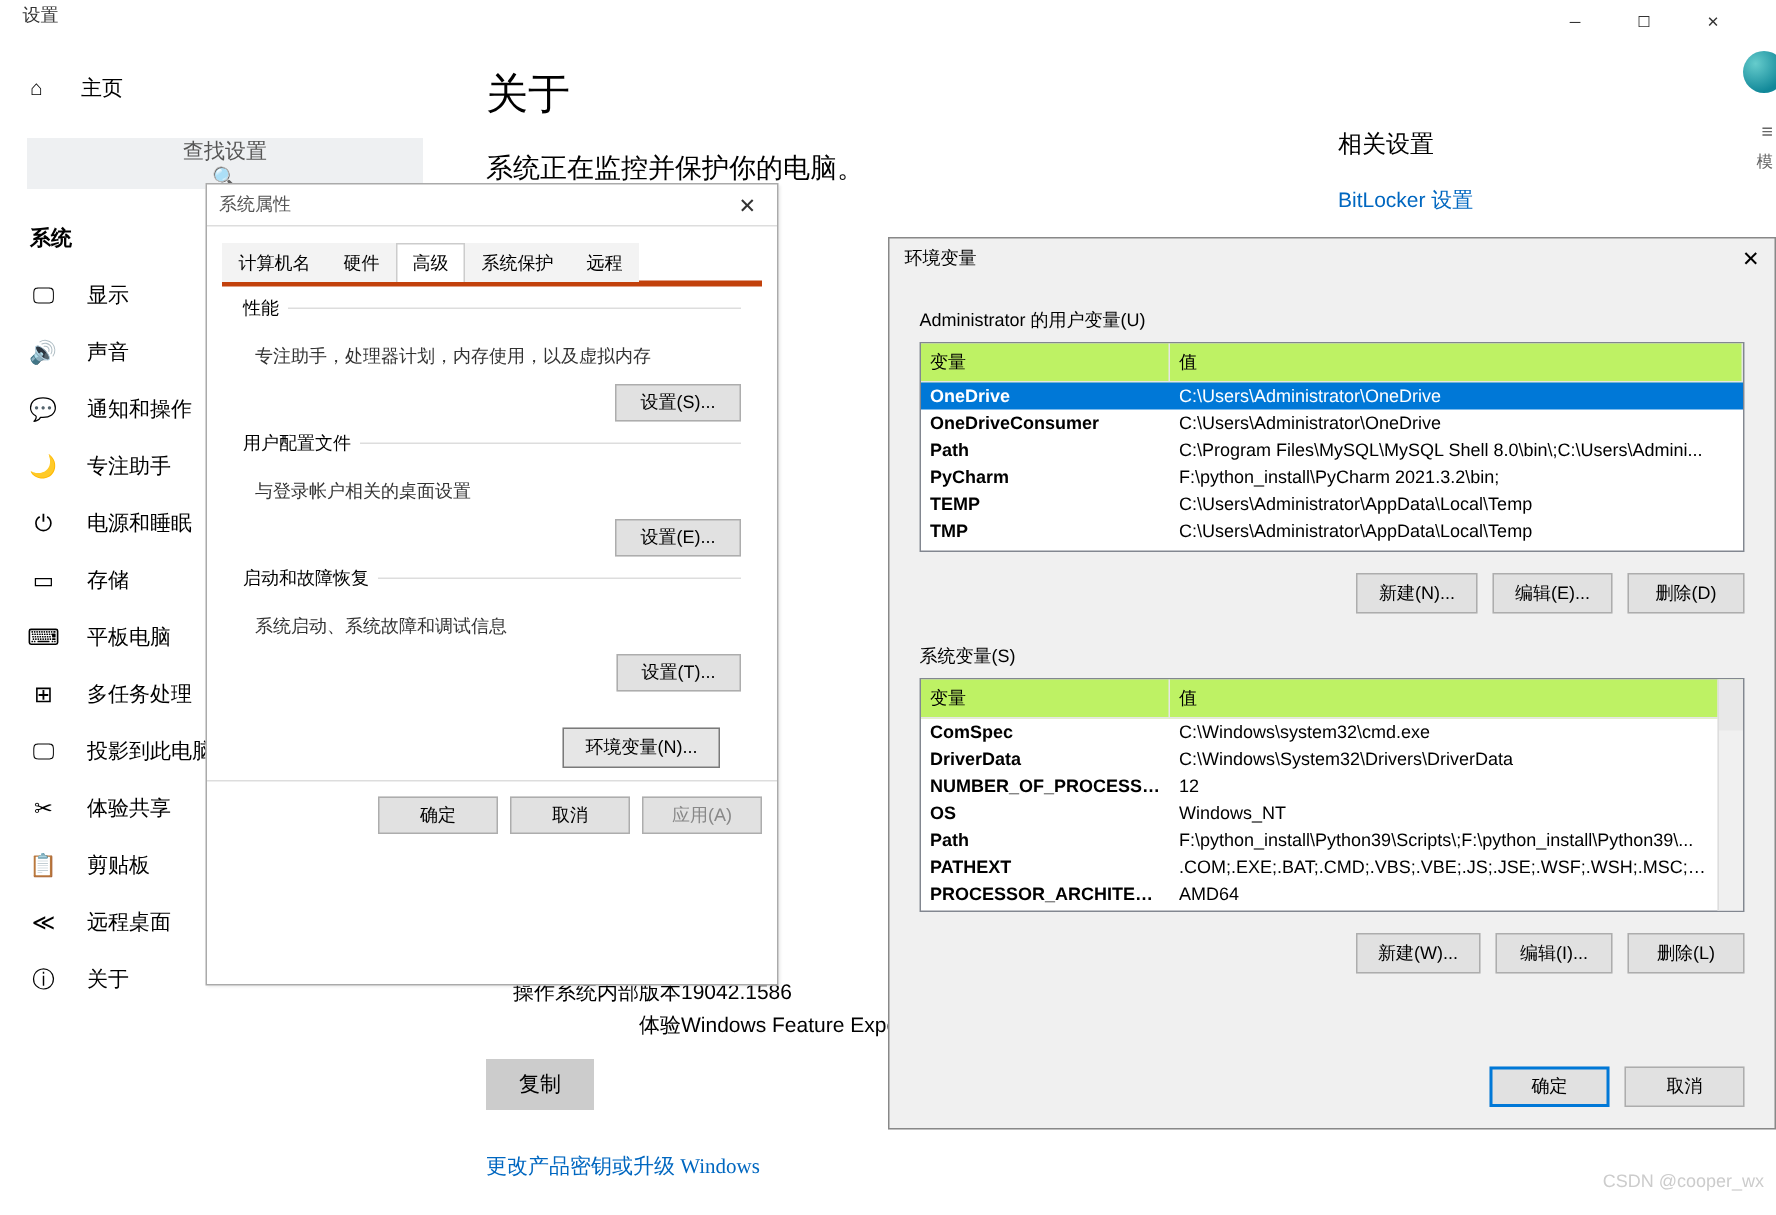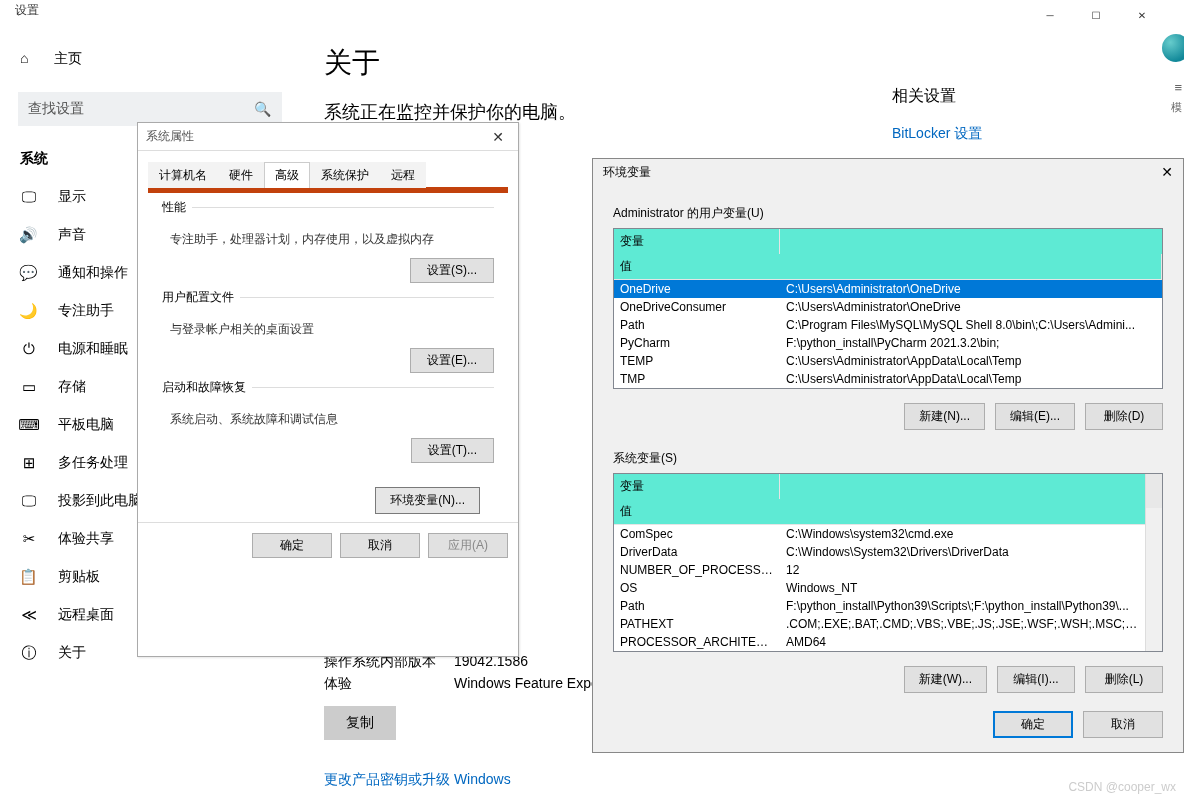--- a/index.html
+++ b/index.html
@@ -7,46 +7,46 @@
 
 
 .settings-win { position: absolute; left: 0; top: 0; width: 1165px; height: 810px; background: #fff; }
 .settings-title { position: absolute; left: 15px; top: 2px; font-size: 12px; color: #333; }
 .win-controls { position: absolute; right: 0; top: 0; display: flex; }
 .win-ctrl { width: 46px; height: 30px; display: flex; align-items: center; justify-content: center; font-size: 10px; color: #333; }
 
 .sidebar { position: absolute; left: 0; top: 30px; width: 300px; padding: 14px 0 0 0; }
 .home-row { display: flex; align-items: center; padding: 6px 20px; gap: 16px; font-size: 14px; }
 .home-icon { width: 18px; height: 18px; }
-.search-box { margin: 18px 18px 18px 18px; height: 34px; background: #eef0f2; display: flex; align-items: center; padding: 0 10px; font-size: 14px; color: #555; justify-content: space-between; }
+.search-box { margin: 18px 18px 18px 18px; height: 34px; background: #eef0f2; display: flex; align-items: center; padding: 0 10px; font-size: 14px; color: #555; justify-content: space-between; flex-direction: column; }
 .search-ico { font-size: 14px; color: #555; }
 .section-title { font-weight: 600; font-size: 14px; padding: 6px 20px 10px 20px; }
 .side-items { list-style: none; }
 .side-item { display: flex; align-items: center; gap: 20px; padding: 10px 20px; font-size: 14px; color: #000; }
 .side-ico { width: 18px; height: 18px; display: inline-flex; align-items: center; justify-content: center; font-size: 15px; }
 
 .main-area { position: absolute; left: 324px; top: 30px; right: 20px; }
 .page-heading { font-size: 28px; font-weight: 400; margin-top: 14px; }
 .page-sub { font-size: 18px; margin-top: 18px; }
 .related-col { position: absolute; left: 568px; top: 56px; }
 .related-h { font-size: 16px; margin-bottom: 18px; }
 .related-link { color: #0067c0; font-size: 14px; margin-bottom: 18px; display: block; }
 
 .main-lower { position: absolute; left: 0; top: 620px; font-size: 14px; line-height: 22px; }
-.main-lower .row { display: flex; }
+.main-lower .row { display: flex; text-align: right; }
 .main-lower .k { width: 130px; }
 .copy-btn { margin-top: 12px; background: #ccc; border: none; padding: 8px 22px; font-size: 14px; }
-.change-link { color: #0067c0; margin-top: 28px; display: block; font-size: 14px; }
+.change-link { color: #0067c0; margin-top: 28px; display: block; font-size: 14px; font-family: Liberation Serif, serif; }
 
 
 .sysprop { position: absolute; left: 137px; top: 122px; width: 382px; height: 535px; background: #fff; border: 1px solid #aaa; box-shadow: 1px 1px 2px rgba(0,0,0,.1); }
 .sysprop-titlebar { height: 28px; display: flex; align-items: center; padding: 0 8px; font-size: 12px; color: #555; border-bottom: 1px solid #ddd; justify-content: space-between; }
 .sysprop-close { font-size: 14px; color: #333; padding: 0 6px; }
 .sysprop-body { padding: 10px 10px 0 10px; }
-.tabs { display: flex; font-size: 12px; border-bottom: 6px solid #c2410c; }
+.tabs { display: flex; font-size: 12px; border-bottom: 4px solid #c2410c; }
 .tab { padding: 4px 10px; border: 1px solid transparent; border-bottom: none; position: relative; top: 1px; background: #fff; }
 .tab.active { border-color: #ccc; background: #fff; }
 .tab:not(.active) { background: #f3f3f3; }
 .tab-content { padding: 14px 14px 8px 14px; font-size: 12px; }
 .admin-note { margin-bottom: 14px; }
 .section-box { margin-bottom: 14px; }
 .section-label { color: #000; margin-bottom: 6px; border-top: 1px solid #ddd; padding-top: 0; position: relative; }
 .section-label span { background: #fff; position: relative; top: -9px; padding-right: 6px; }
 .section-label::before { content: ""; }
 .section-desc { margin: 2px 0 10px 8px; color: #333; }
@@ -57,27 +57,27 @@
 .dlg-btn.disabled { color: #888; }
 .env-var-btn { background: #e6e6e6; border: 1px solid #7a7a7a; padding: 4px 14px; font-size: 12px; }
 
 
 .envdlg { position: absolute; left: 592px; top: 158px; width: 592px; height: 595px; background: #f0f0f0; border: 1px solid #888; }
 .envdlg-title { height: 26px; display: flex; align-items: center; padding: 0 10px; font-size: 12px; justify-content: space-between; }
 .env-close { font-size: 14px; }
 .envdlg-body { padding: 10px 20px 0 20px; font-size: 12px; }
 .env-section-title { margin: 10px 0 6px 0; font-size: 12px; }
 .env-table { border: 1px solid #828790; background: #fff; width: 100%; min-height: 140px; }
-.env-th { display: flex; background: #5eead4; font-size: 12px; border-bottom: 1px solid #e5e5e5; flex-direction: column; }
+.env-th { display: flex; background: #bef264; font-size: 12px; border-bottom: 1px solid #e5e5e5; }
 .env-th > div { padding: 4px 6px; border-right: 1px solid #e5e5e5; }
 .env-th .c1 { width: 166px; }
 .env-th .c2 { flex: 1; }
 .env-row { display: flex; font-size: 12px; }
 .env-row > div { padding: 2px 6px; white-space: nowrap; overflow: hidden; text-overflow: ellipsis; }
-.env-row .c1 { width: 166px; }
+.env-row .c1 { width: 166px; font-weight: bold; }
 .env-row .c2 { flex: 1; }
 .env-row.selected { background: #0078d7; color: #fff; }
 .env-btns { display: flex; justify-content: flex-end; gap: 10px; margin: 14px 0 20px 0; }
 .env-btns .dlg-btn { min-width: 78px; padding: 4px 14px; }
 .sys-table-wrap { position: relative; }
 .sys-scroll { position: absolute; right: 0; top: 0; bottom: 0; width: 17px; background: #f0f0f0; border-left: 1px solid #ddd; }
 .sys-scroll::before, .sys-scroll::after { content: ""; display: block; height: 17px; background: #e8e8e8; text-align: center; font-size: 8px; }
 .envdlg-footer { position: absolute; bottom: 14px; right: 20px; display: flex; gap: 10px; }
 .envdlg-footer .dlg-btn.primary { border: 2px solid #0078d7; background: #e1e1e1; }
 

